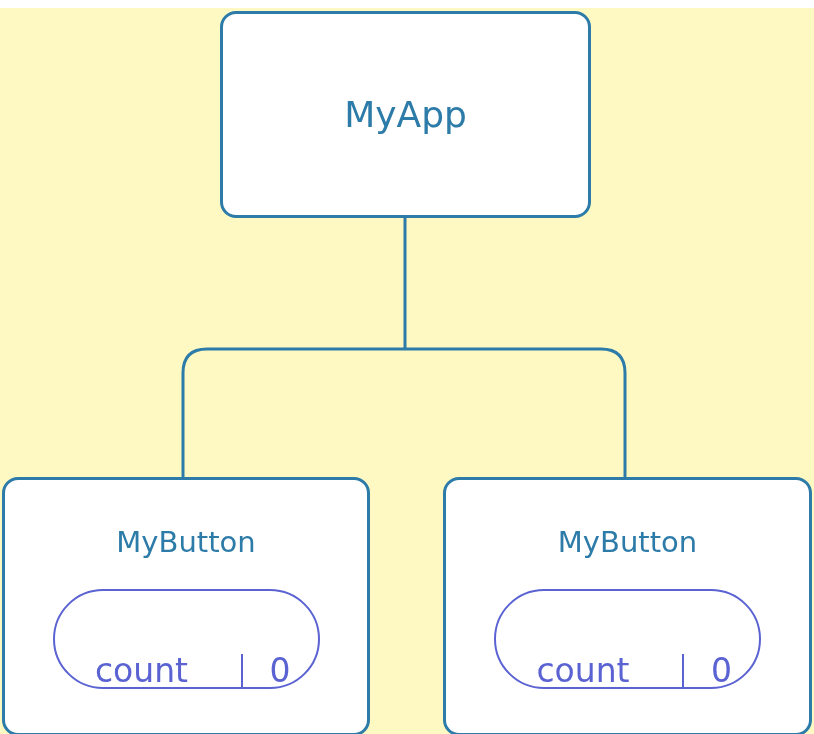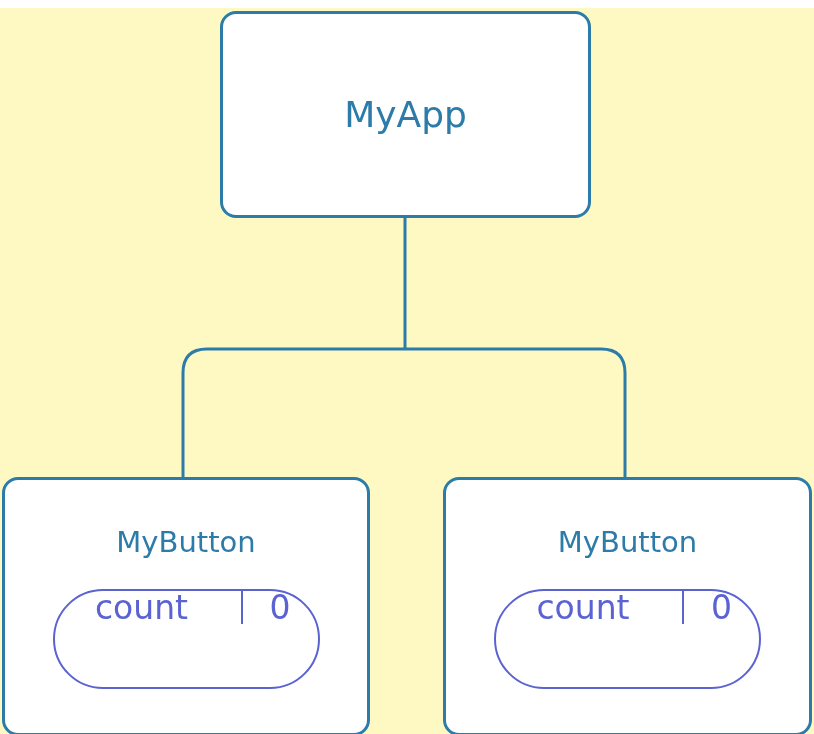--- a/index.html
+++ b/index.html
@@ -86,21 +86,21 @@
   
   .state-pill {
     position: relative;
     margin-top: 32px;
     width: 267px;
     height: 100px;
     box-sizing: border-box;
     border: 2px solid #5b63d3;
     border-radius: 50px;
     display: flex;
-    align-items: flex-start;
+    align-items: flex-end;
     background: transparent;
     gap: 12px;
   }
   .pill-key,
   .pill-value {
     display: flex;
     align-items: center;
     justify-content: center;
     color: #5b63d3;
     font-size: 33px;

